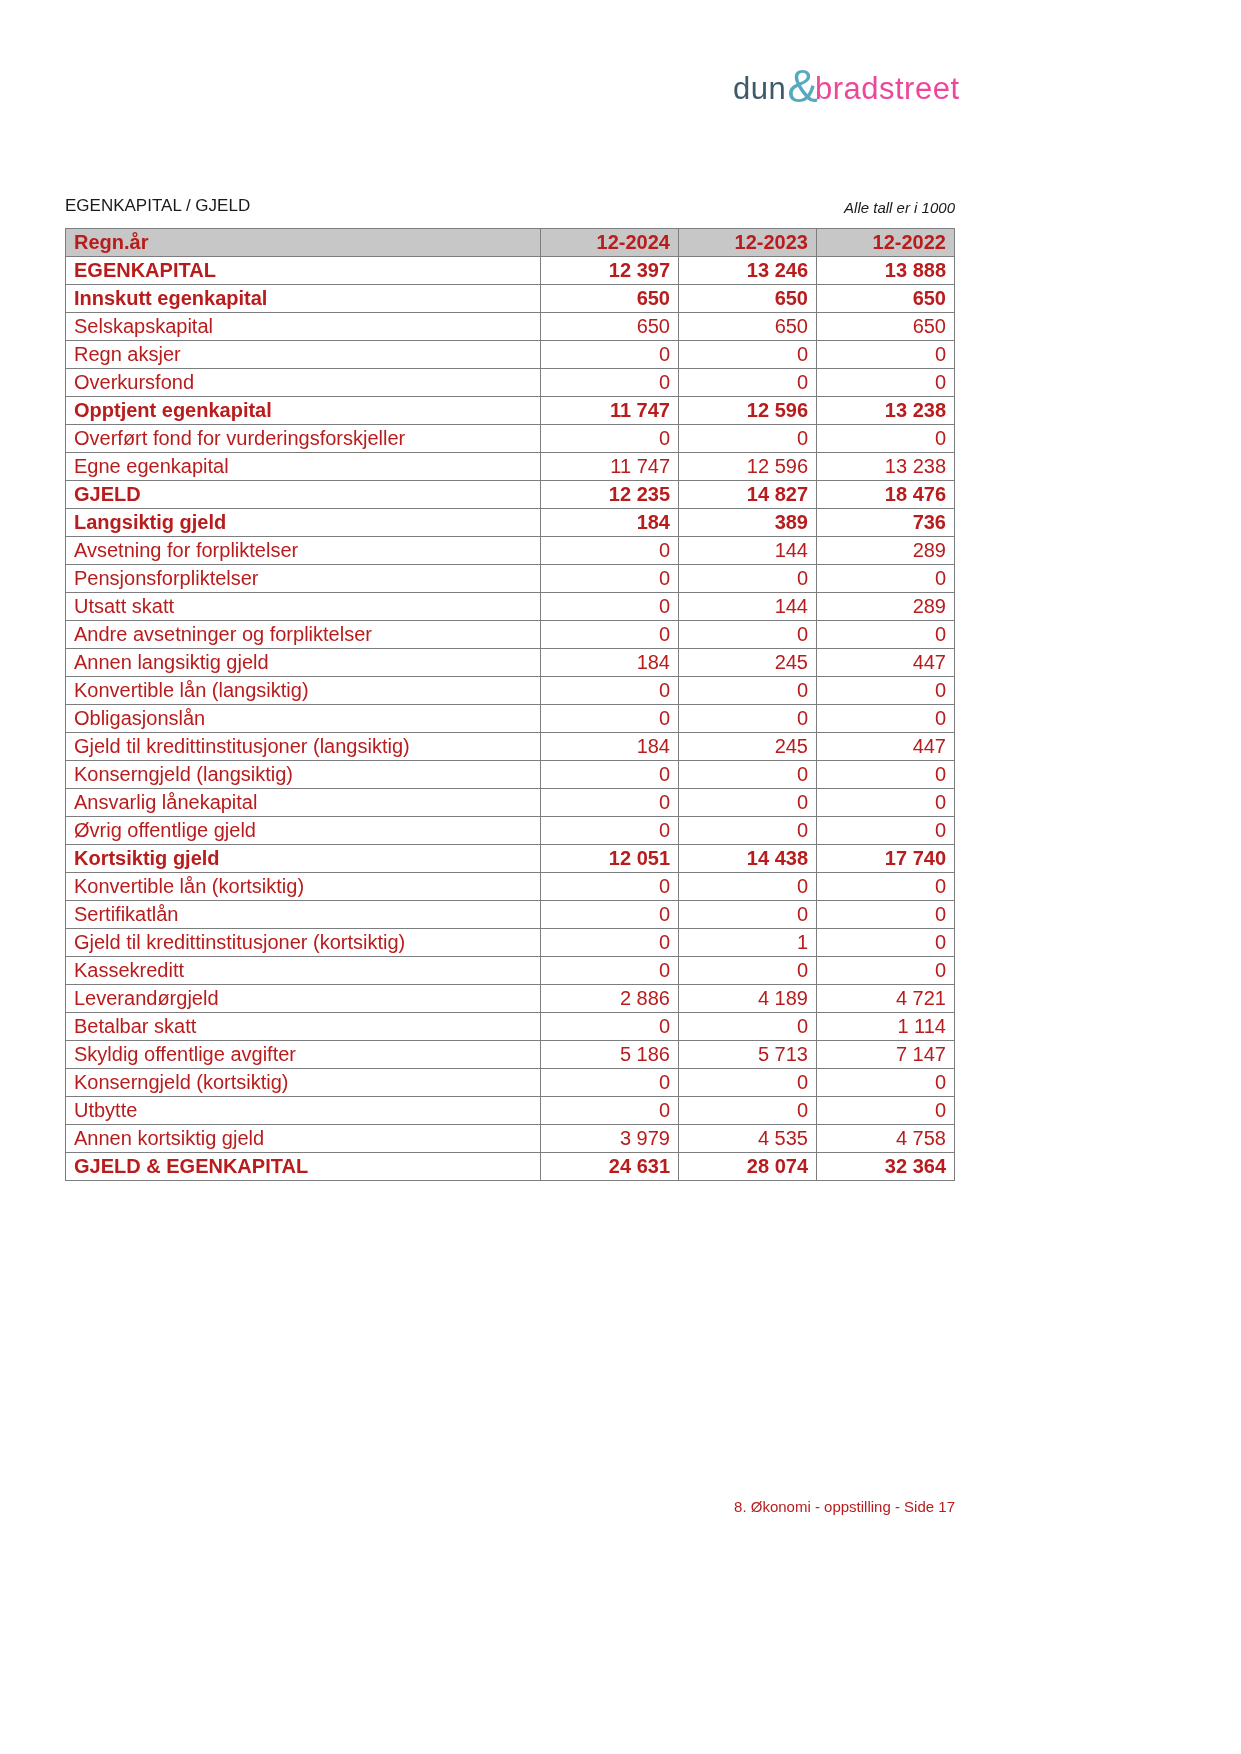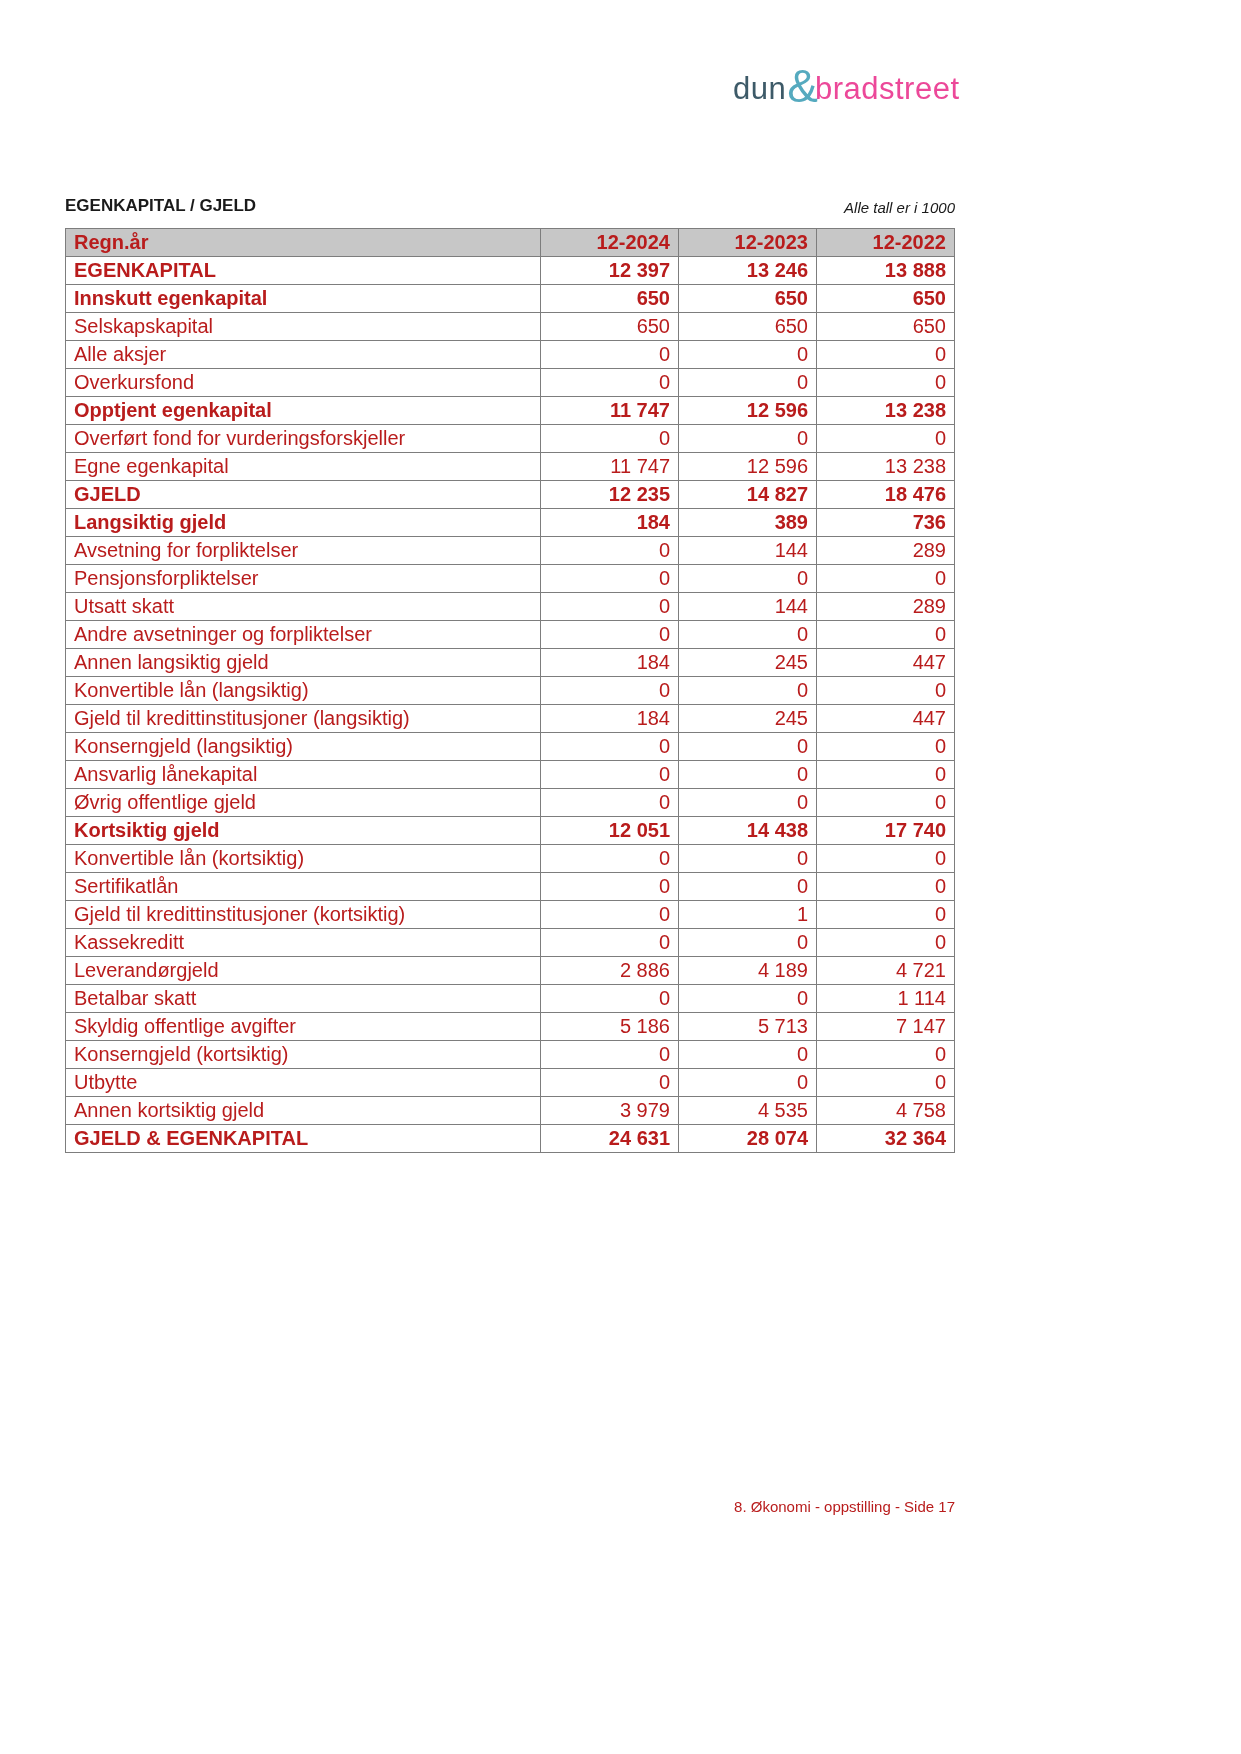--- a/index.html
+++ b/index.html
@@ -48,21 +48,21 @@
     position: absolute;
     top: 196px;
     left: 65px;
     width: 890px;
     display: flex;
     justify-content: space-between;
     align-items: flex-end;
   }
   .page-title {
     font-size: 17px;
-    font-weight: bold;
+    font-weight: normal;
     color: #1a1a1a;
   }
   .units-note {
     font-size: 15px;
     font-weight: 400;
     color: #1a1a1a;
     font-style: italic;
   }
 
   
@@ -140,21 +140,21 @@
           <td class="num-col">650</td>
           <td class="num-col">650</td>
         </tr>
         <tr>
           <td class="label-col">Selskapskapital</td>
           <td class="num-col">650</td>
           <td class="num-col">650</td>
           <td class="num-col">650</td>
         </tr>
         <tr>
-          <td class="label-col">Alle aksjer</td>
+          <td class="label-col">Regn aksjer</td>
           <td class="num-col">0</td>
           <td class="num-col">0</td>
           <td class="num-col">0</td>
         </tr>
         <tr>
           <td class="label-col">Overkursfond</td>
           <td class="num-col">0</td>
           <td class="num-col">0</td>
           <td class="num-col">0</td>
         </tr>
@@ -218,20 +218,26 @@
           <td class="num-col">245</td>
           <td class="num-col">447</td>
         </tr>
         <tr>
           <td class="label-col">Konvertible lån (langsiktig)</td>
           <td class="num-col">0</td>
           <td class="num-col">0</td>
           <td class="num-col">0</td>
         </tr>
         <tr>
+          <td class="label-col">Obligasjonslån</td>
+          <td class="num-col">0</td>
+          <td class="num-col">0</td>
+          <td class="num-col">0</td>
+        </tr>
+        <tr>
           <td class="label-col">Gjeld til kredittinstitusjoner (langsiktig)</td>
           <td class="num-col">184</td>
           <td class="num-col">245</td>
           <td class="num-col">447</td>
         </tr>
         <tr>
           <td class="label-col">Konserngjeld (langsiktig)</td>
           <td class="num-col">0</td>
           <td class="num-col">0</td>
           <td class="num-col">0</td>

